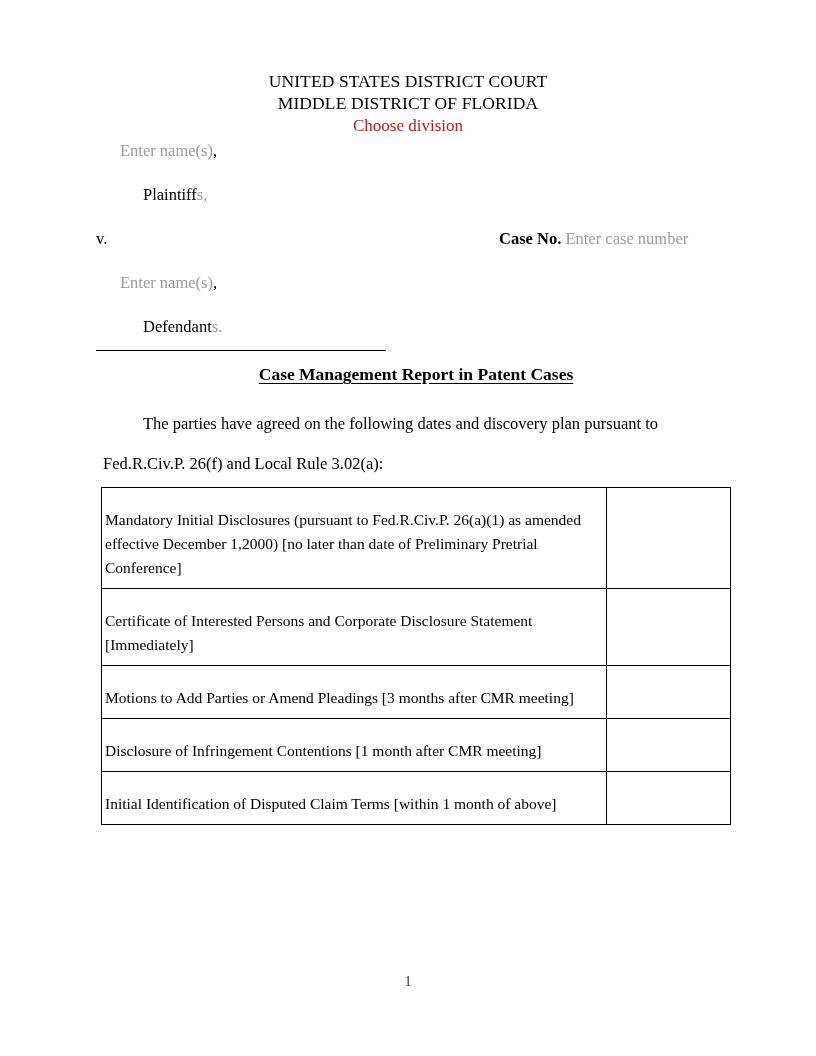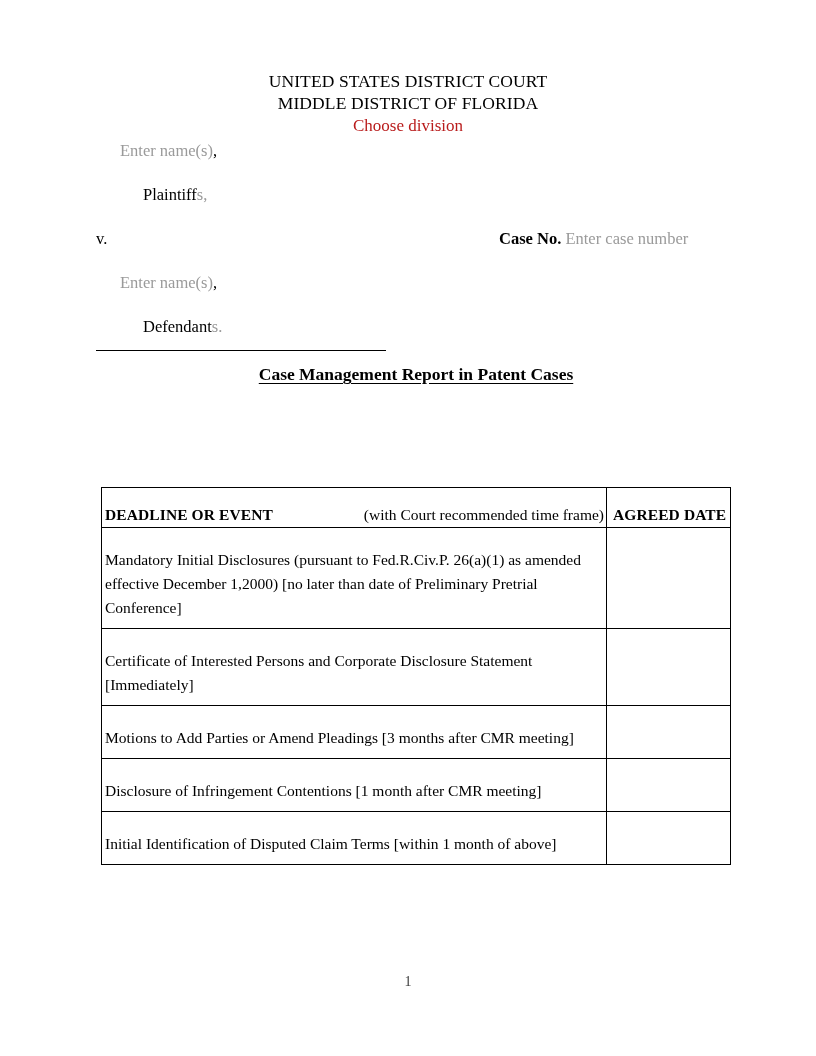--- a/index.html
+++ b/index.html
@@ -235,39 +235,29 @@
     </div>
 
   </div>
 
   <div class="caption-rule"></div>
 
   <div class="doc-title">
     <span>Case Management Report in Patent Cases</span>
   </div>
 
+  <div class="intro">The parties have agreed on the following dates and discovery plan pursuant to Fed.R.Civ.P. 26(f) and Local Rule 3.02(a):</div>
 
   <table class="deadline-table">
     <colgroup>
       <col class="col-event">
       <col class="col-date">
     </colgroup>
     <tbody>
 
-      <tr>
-        <td class="hdr-cell">
-          <div class="hdr-inner">
-            <span class="hdr-strong">DEADLINE OR EVENT</span>
-            <span class="hdr-note">(with Court recommended time frame)</span>
-          </div>
-        </td>
-        <td class="hdr-cell">
-          <div class="hdr-date">AGREED DATE</div>
-        </td>
-      </tr>
 
       <tr>
         <td class="body-cell">Mandatory Initial Disclosures (pursuant to Fed.R.Civ.P. 26(a)(1) as amended effective December 1,2000) [no later than date of Preliminary Pretrial Conference]</td>
         <td class="date-cell"></td>
       </tr>
 
       <tr>
         <td class="body-cell">Certificate of Interested Persons and Corporate Disclosure Statement [Immediately]</td>
         <td class="date-cell"></td>
       </tr>

